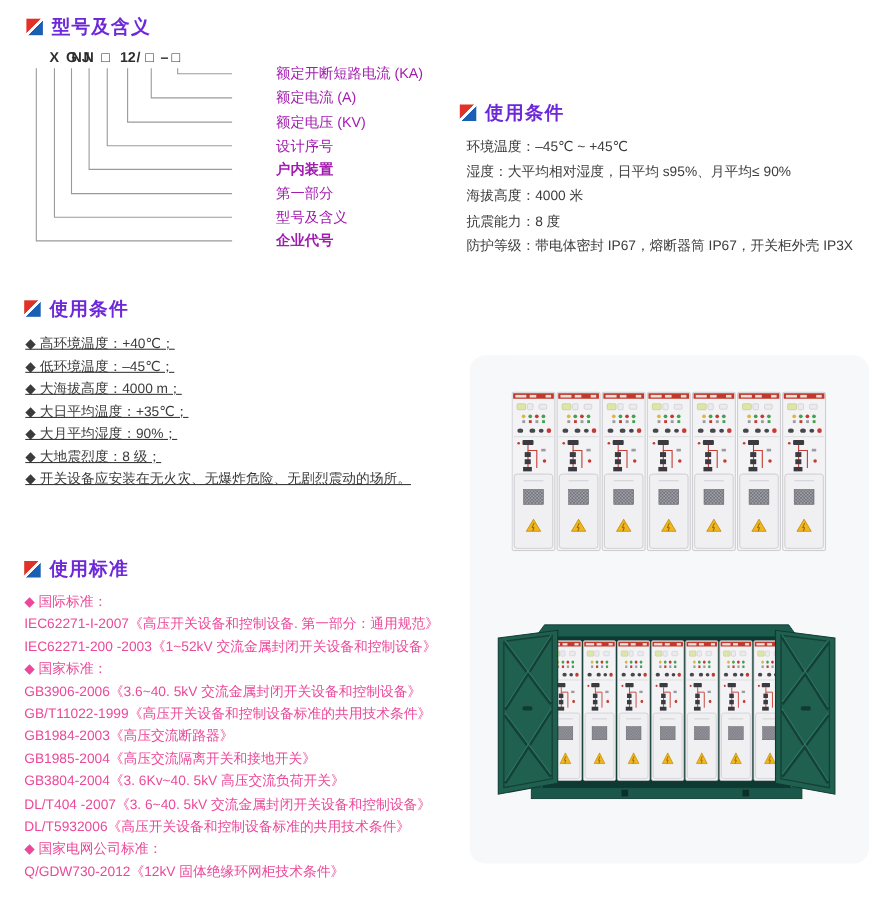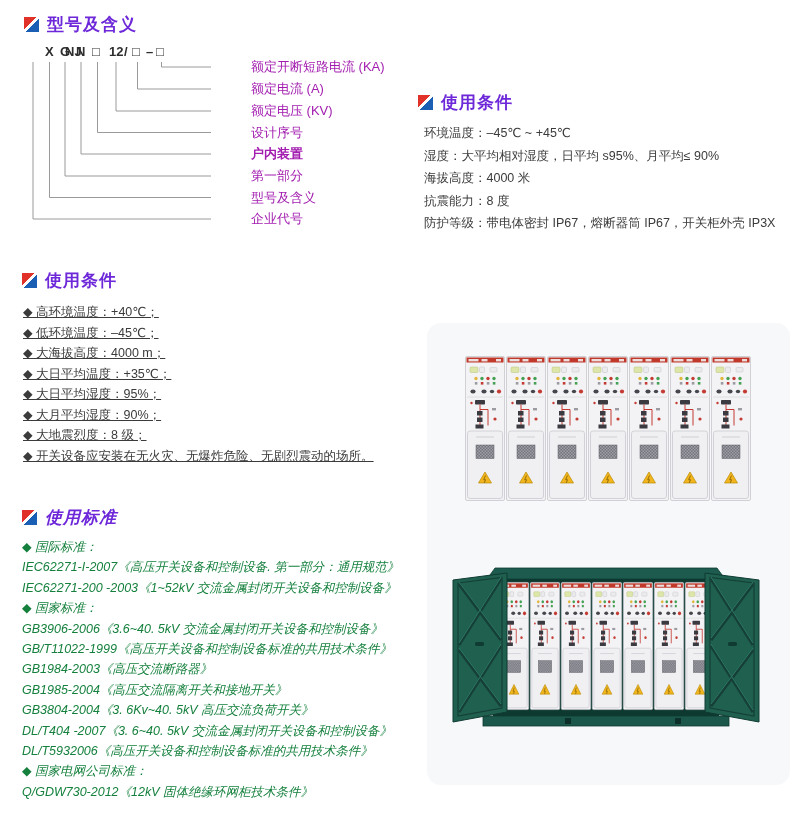--- a/index.html
+++ b/index.html
@@ -26,21 +26,21 @@
   
   .cond-right-lines { position:absolute; left:424px; top:122px; width:370px; }
   .cond-right-lines .line { font-size:12.5px; line-height:22.6px; color:#3b3b3b; white-space:nowrap; }
 
   
   .cond-left-items { position:absolute; left:23px; top:302px; width:400px; }
   .cond-left-items .item { font-size:12.5px; line-height:20.5px; color:#3b3b3b; white-space:nowrap;text-decoration:underline; }
 
   
   .standards-lines { position:absolute; left:22px; top:537px; width:405px; }
-  .standards-lines .line { font-size:12.5px; line-height:20.4px; color:#15803d; white-space:nowrap;font-style:italic; }
+  .standards-lines .line { font-size:12.5px; line-height:20.4px; color:#ec4899; white-space:nowrap; }
 
   
   .image-card {
     position:absolute; left:427px; top:323px; width:363px; height:462px;
     background:#f7f8f9; border-radius:14px;
   }
   .img1 { position:absolute; left:38px; top:33px; }
   .img2 { position:absolute; left:20px; top:243px; }
 </style>
 </head>
@@ -77,21 +77,21 @@
     </g>
   </svg>
 
   <span class="model-label" style="top:14px;">额定开断短路电流 (KA)</span>
   <span class="model-label" style="top:36px;">额定电流 (A)</span>
   <span class="model-label" style="top:58px;">额定电压 (KV)</span>
   <span class="model-label" style="top:79.5px;">设计序号</span>
   <span class="model-label" style="top:101px;font-weight:bold;">户内装置</span>
   <span class="model-label" style="top:123px;">第一部分</span>
   <span class="model-label" style="top:144.5px;">型号及含义</span>
-  <span class="model-label" style="top:166px;">企业代号</span>
+  <span class="model-label" style="top:166px;font-weight:bold;">企业代号</span>
 </div>
 
 <div class="sec-header" style="left:418px; top:91px;">
   <span class="sec-icon"></span>
   <span class="sec-title">使用条件</span>
 </div>
 <div class="cond-right-lines">
   <div class="line">环境温度：–45℃ ~ +45℃</div>
   <div class="line">湿度：大平均相对湿度，日平均 s95%、月平均≤ 90%</div>
   <div class="line">海拔高度：4000 米</div>
@@ -101,27 +101,26 @@
 
 <div class="sec-header" style="left:22px; top:269px;">
   <span class="sec-icon"></span>
   <span class="sec-title">使用条件</span>
 </div>
 <div class="cond-left-items">
   <div class="item">◆ 高环境温度：+40℃；</div>
   <div class="item">◆ 低环境温度：–45℃；</div>
   <div class="item">◆ 大海拔高度：4000 m；</div>
   <div class="item">◆ 大日平均温度：+35℃；</div>
-  <div class="item">◆ 大日平均湿度：95%；</div>
   <div class="item">◆ 大月平均湿度：90%；</div>
   <div class="item">◆ 大地震烈度：8 级；</div>
   <div class="item">◆ 开关设备应安装在无火灾、无爆炸危险、无剧烈震动的场所。</div>
 </div>
 
-<div class="sec-header" style="left:22px; top:506px;font-style:italic;">
+<div class="sec-header" style="left:22px; top:506px;">
   <span class="sec-icon"></span>
   <span class="sec-title">使用标准</span>
 </div>
 <div class="standards-lines">
   <div class="line">◆ 国际标准：</div>
   <div class="line">IEC62271-I-2007《高压开关设备和控制设备. 第一部分：通用规范》</div>
   <div class="line">IEC62271-200 -2003《1~52kV 交流金属封闭开关设备和控制设备》</div>
   <div class="line">◆ 国家标准：</div>
   <div class="line">GB3906-2006《3.6~40. 5kV 交流金属封闭开关设备和控制设备》</div>
   <div class="line">GB/T11022-1999《高压开关设备和控制设备标准的共用技术条件》</div>

